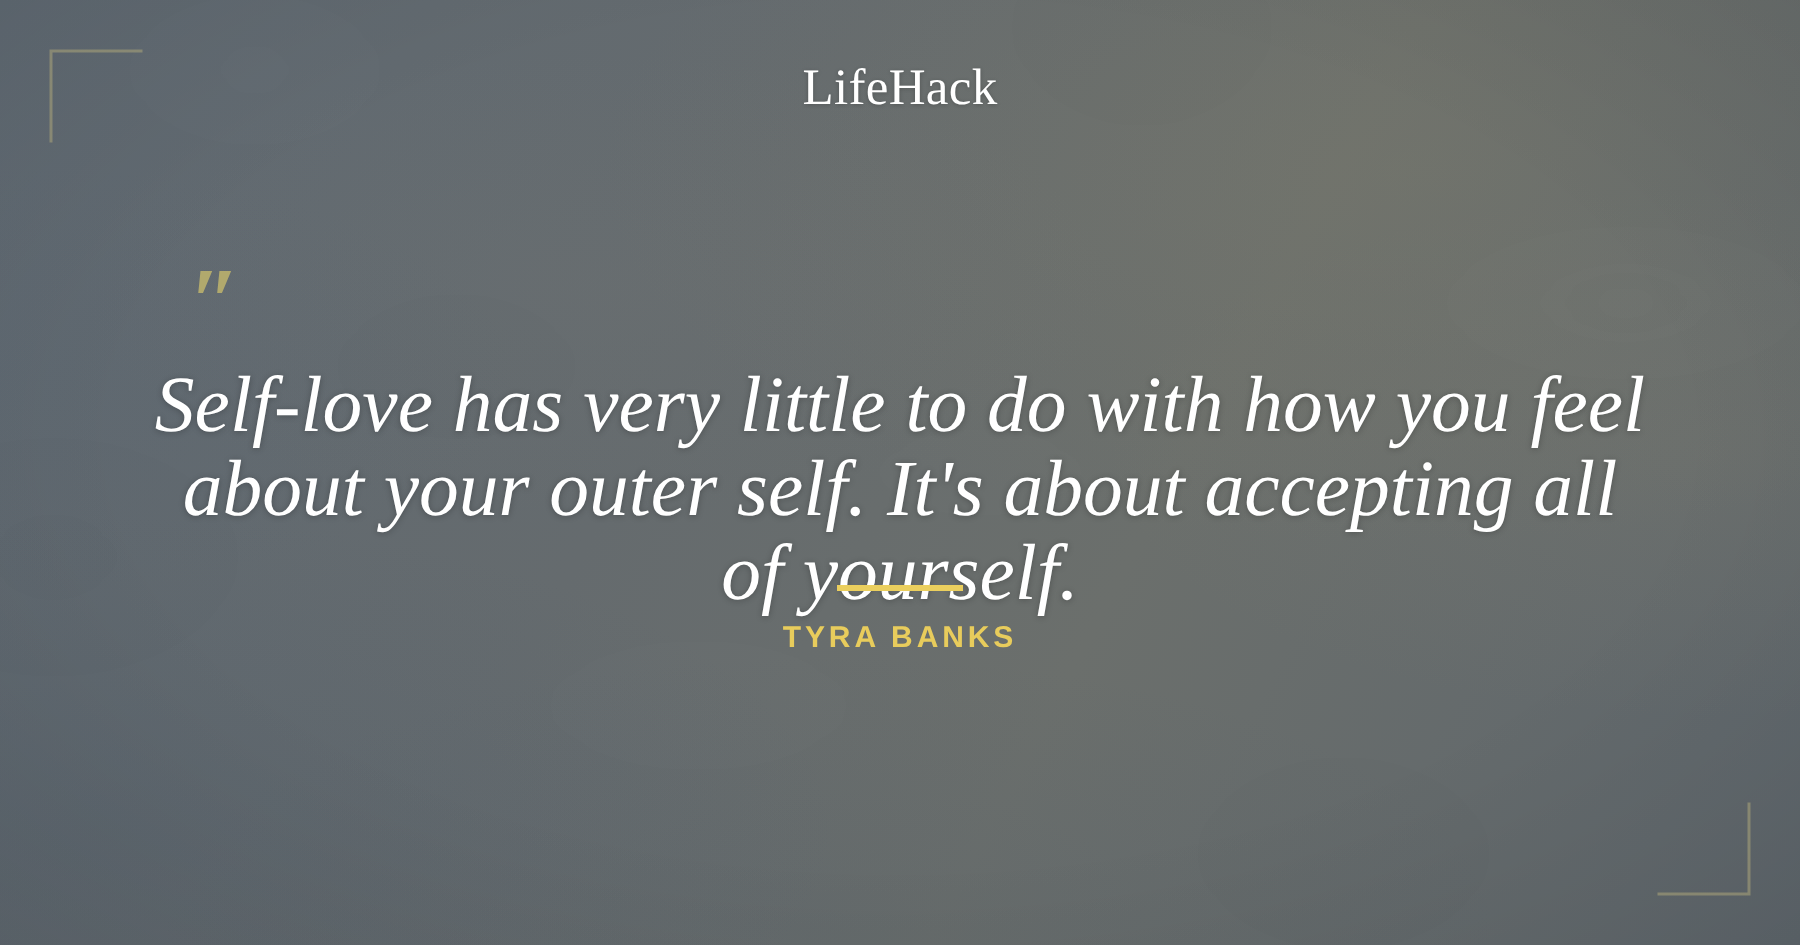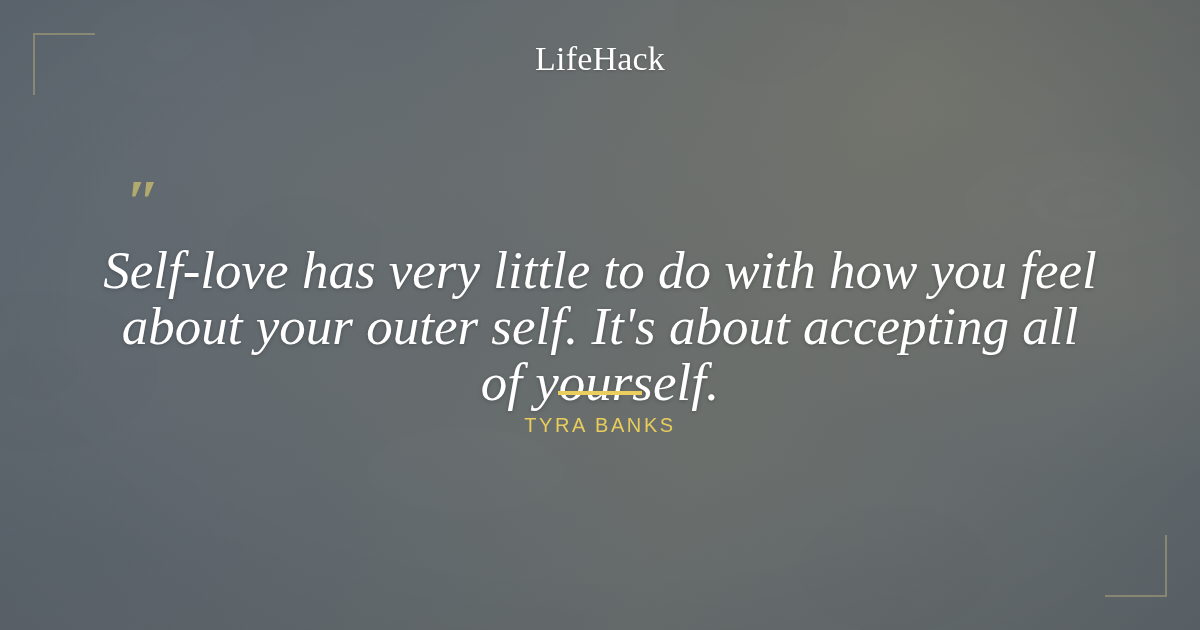--- a/index.html
+++ b/index.html
@@ -152,21 +152,21 @@
     background-color: #ebcf5e;
   }
   .attribution {
     position: absolute;
     top: 414px;
     left: 0;
     width: 1200px;
     text-align: center;
     font-family: "Liberation Sans", sans-serif;
     font-size: 20px;
-    font-weight: 400;
+    font-weight: 700;
     letter-spacing: 2.6px;
     color: #e8cc5c;
   }
 </style>
 </head>
 <body>
 
 <div class="card">
 
   <div class="bg-base"></div>

